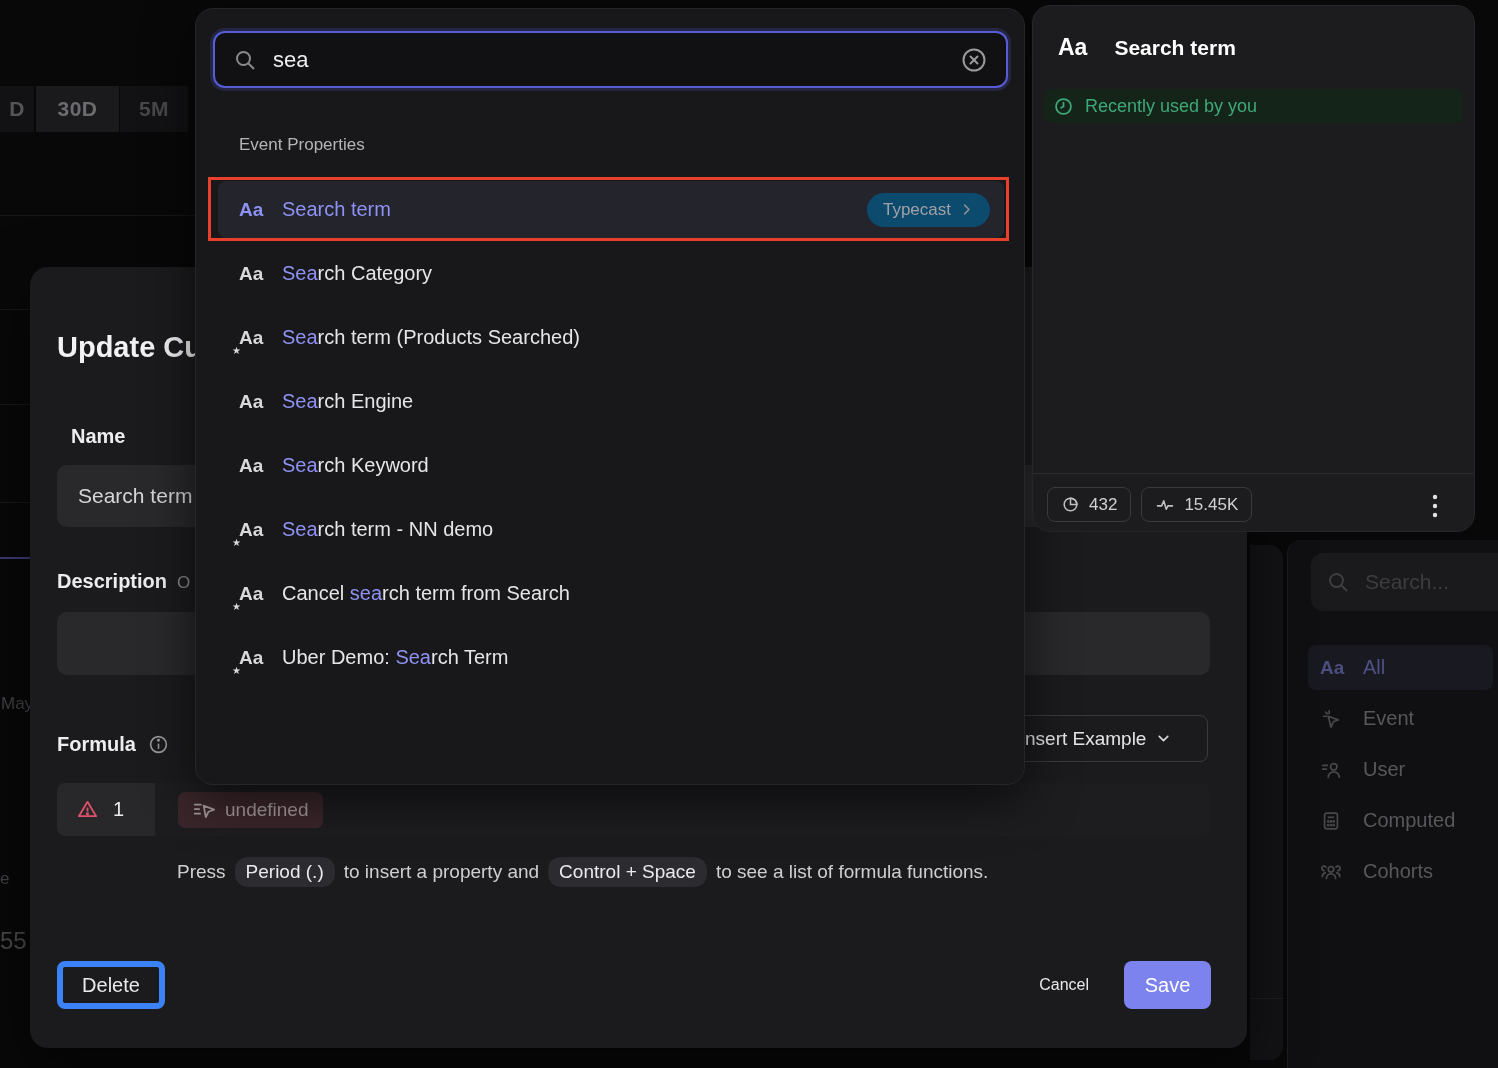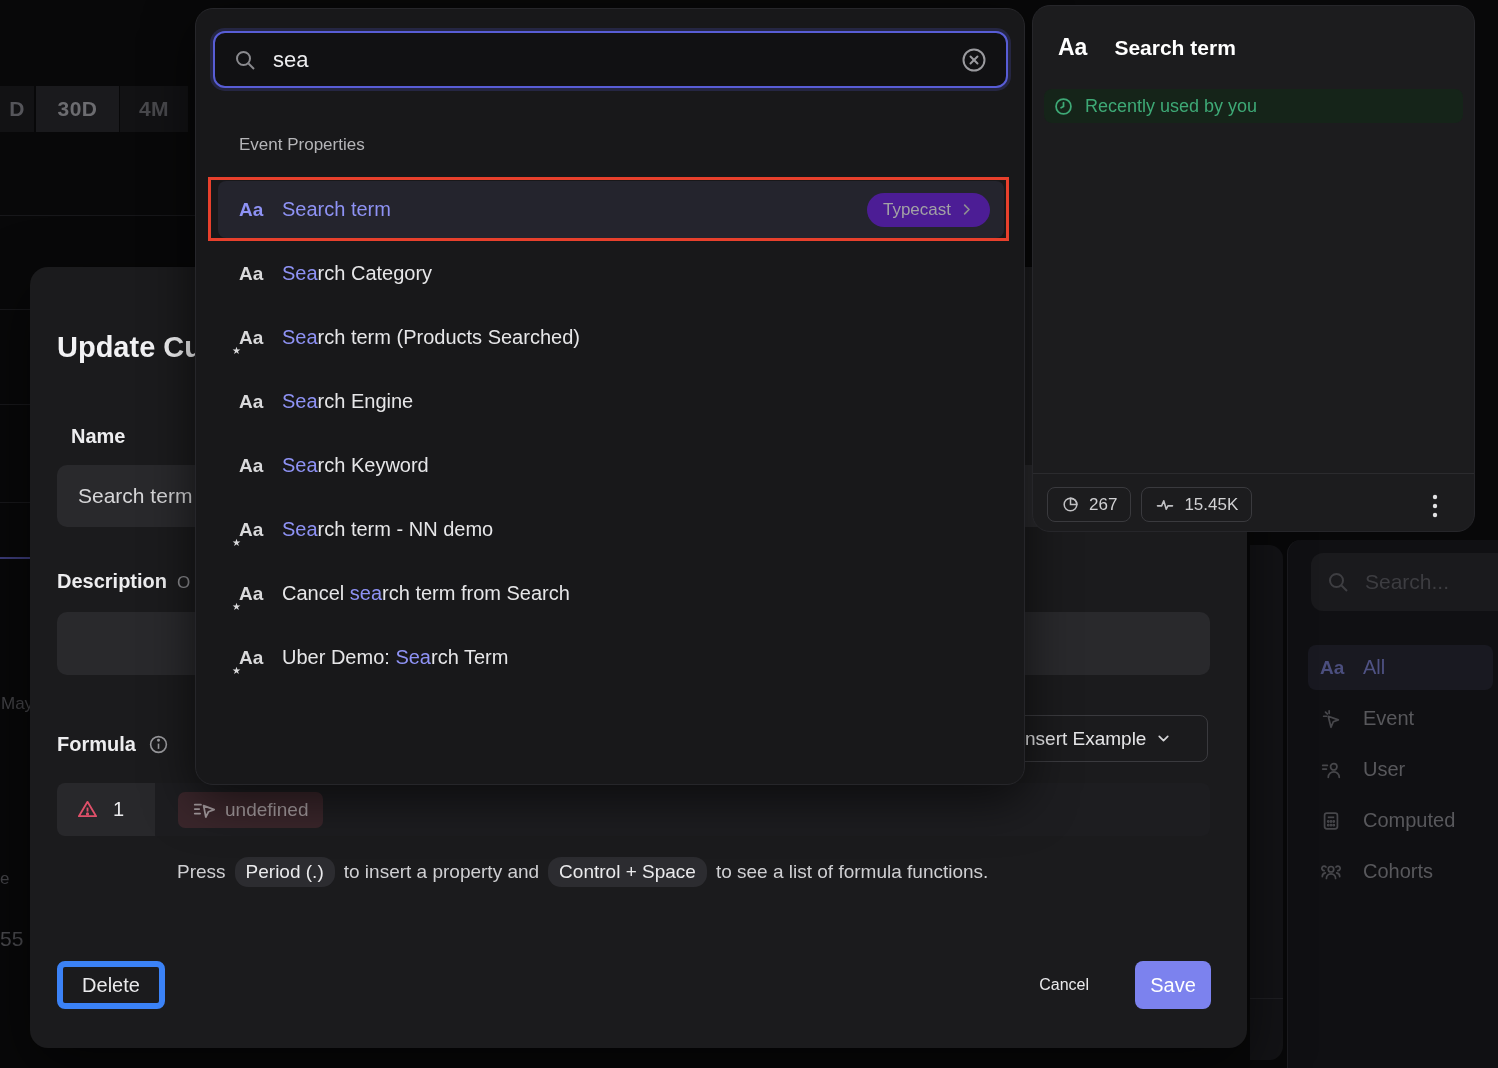--- a/index.html
+++ b/index.html
@@ -12,21 +12,21 @@
        font-size:21px;font-weight:700;letter-spacing:.5px;color:#4e4e52;background:#121214;}
   .seg-d{width:34px;color:#55555a;}
   .seg-30d{width:83px;margin-left:2px;background:#1a1a1d;color:#6c6c70;}
   .seg-3m{width:68px;margin-left:1px;color:#48484c;}
   .bg-divider{position:absolute;left:0;top:215px;width:195px;height:1px;background:#17171a;z-index:1;}
   .bg-gline{position:absolute;left:0;width:30px;height:1px;background:#18181b;z-index:1;}
   .bg-pline{position:absolute;left:0;width:30px;height:2px;background:#3c3c7a;z-index:1;}
   .axis-label{position:absolute;color:#434347;z-index:1;}
   .axis-may{left:1px;top:694px;font-size:17px;}
   .axis-e{left:0;top:869px;font-size:17px;}
-  .axis-55{left:0;top:927px;font-size:21px;color:#4a4a4e;}
+  .axis-55{left:0;top:927px;font-size:24px;color:#4a4a4e;}
   .bg-strip{position:absolute;left:1250px;top:545px;width:33px;height:515px;background:#131316;
             border-radius:0 14px 14px 0;z-index:1;}
   .bg-strip .strip-div{position:absolute;left:0;top:453px;width:100%;height:1px;background:#1f1f23;}
 
   
   .modal{position:absolute;left:30px;top:267px;width:1217px;height:781px;background:#1b1b1d;
          border-radius:18px;box-shadow:0 20px 60px rgba(0,0,0,.55);z-index:10;}
   .modal-title{position:absolute;left:27px;top:40px;font-size:29px;font-weight:700;color:#f2f2f4;white-space:nowrap;}
   .field-label{position:absolute;font-size:20px;font-weight:700;color:#ededef;}
   .lbl-name{left:27px;top:158px;margin-left:14px;}
@@ -49,21 +49,21 @@
                  align-items:center;padding-left:23px;}
   .undef-chip{display:inline-flex;align-items:center;gap:9px;background:#3a262b;border-radius:7px;
               padding:7px 15px;color:#a59c9f;font-size:19px;}
   .hint-row{position:absolute;left:147px;top:590px;display:flex;align-items:center;gap:9px;
             font-size:19px;color:#cfcfd2;white-space:nowrap;}
   .kbd{background:#2c2c30;border-radius:13px;padding:4px 11px;color:#eaeaec;}
   .delete-btn{position:absolute;left:27px;top:694px;width:108px;height:48px;background:transparent;
               border:6px solid #3b82f6;border-radius:8px;color:#eaeaec;font-size:20px;cursor:pointer;}
   .cancel-btn{position:absolute;right:152px;top:694px;height:48px;background:transparent;border:none;
               color:#eaeaec;font-size:16px;cursor:pointer;}
-  .save-btn{position:absolute;right:36px;top:694px;width:76px;height:48px;background:#7c82ee;border:none;
+  .save-btn{position:absolute;right:36px;top:694px;width:87px;height:48px;background:#7c82ee;border:none;
             border-radius:8px;color:#ffffff;font-size:20px;cursor:pointer;}
 
   
   .popup{position:absolute;left:195px;top:8px;width:830px;height:777px;background:#18181a;
          border:1px solid #26262a;border-radius:18px;box-shadow:0 14px 50px rgba(0,0,0,.6);z-index:20;}
   .query-wrap{position:absolute;left:17px;top:22px;width:795px;height:57px;background:#111113;
               border:2px solid #585dd6;border-radius:12px;box-shadow:0 0 0 3px rgba(88,93,214,.22);
               display:flex;align-items:center;padding:0 18px;gap:14px;}
   .query-input{flex:1;background:transparent;border:none;outline:none;color:#ececee;font-size:22px;}
   .clear-btn{background:transparent;border:none;padding:0;cursor:pointer;display:flex;}
@@ -72,21 +72,21 @@
   .row{position:relative;height:57px;margin-bottom:7px;display:flex;align-items:center;
        padding-left:21px;border-radius:8px;cursor:pointer;}
   .row.selected{background:#24242d;}
   .aa{position:relative;width:28px;font-size:19px;font-weight:700;color:#d9d9db;flex:0 0 auto;}
   .row.selected .aa{color:#8e92f4;}
   .star{position:absolute;left:-7px;bottom:-7px;font-size:10px;color:#d9d9db;font-weight:400;}
   .rlabel{margin-left:15px;font-size:20px;color:#e6e6e8;font-weight:500;}
   .row.selected .rlabel,.row.selected .rlabel .match{color:#8e92f4;}
   .match{color:#8e92f4;}
   .typecast{position:absolute;right:14px;top:50%;transform:translateY(-50%);display:flex;align-items:center;
-            gap:8px;background:#4c1d95;border-radius:17px;padding:7px 16px;font-size:17px;color:#a2a2a5;cursor:pointer;}
+            gap:8px;background:#0c4a6e;border-radius:17px;padding:7px 16px;font-size:17px;color:#a2a2a5;cursor:pointer;}
 
   
   .details{position:absolute;left:1032px;top:5px;width:443px;height:527px;background:#1c1c1e;
            border:1px solid #26262a;border-radius:18px;z-index:20;}
   .d-head{position:absolute;left:25px;top:28px;display:flex;align-items:baseline;gap:27px;}
   .d-aa{font-size:23px;font-weight:700;color:#ffffff;}
   .d-title{font-size:21px;font-weight:700;color:#ffffff;}
   .recent-banner{position:absolute;left:11px;right:11px;top:83px;height:34px;background:#152419;
                  border-radius:8px;display:flex;align-items:center;gap:11px;padding-left:9px;
                  color:#3ea976;font-size:18px;}
@@ -121,21 +121,21 @@
 <div class="stage">
 
   <div class="time-strip">
     <div class="seg seg-d">
         <span>D</span>
       </div>
     <div class="seg seg-30d">
         <span>30D</span>
       </div>
     <div class="seg seg-3m">
-        <span>4M</span>
+        <span>5M</span>
       </div>
   </div>
   <div class="bg-divider"></div>
   <div class="bg-gline" style="top:309px"></div>
   <div class="bg-gline" style="top:404px"></div>
   <div class="bg-gline" style="top:502px"></div>
   <div class="bg-pline" style="top:557px"></div>
   <span class="axis-label axis-may">May</span>
   <span class="axis-label axis-e">e</span>
   <span class="axis-label axis-55">55</span>
@@ -368,21 +368,21 @@
     </div>
     <div class="d-footer-div"></div>
     <div class="d-pills">
       <button class="pill">
         <span>
           <svg width="19" height="19" viewBox="0 0 24 24" fill="none" stroke="#c0c0c3" stroke-width="1.9">
               <circle cx="12" cy="12" r="8"></circle>
               <path d="M12 4 A8 8 0 0 1 20 12 L12 12 Z"></path>
             </svg>
         </span>
-        <span>267</span>
+        <span>432</span>
       </button>
       <button class="pill">
         <span>
           <svg width="20" height="20" viewBox="0 0 24 24" fill="none" stroke="#c0c0c3" stroke-width="1.9" stroke-linecap="round" stroke-linejoin="round">
               <polyline points="3 13 8 13 10.5 7 13.5 17 15.5 13 21 13"></polyline>
             </svg>
         </span>
         <span>15.45K</span>
       </button>
     </div>

